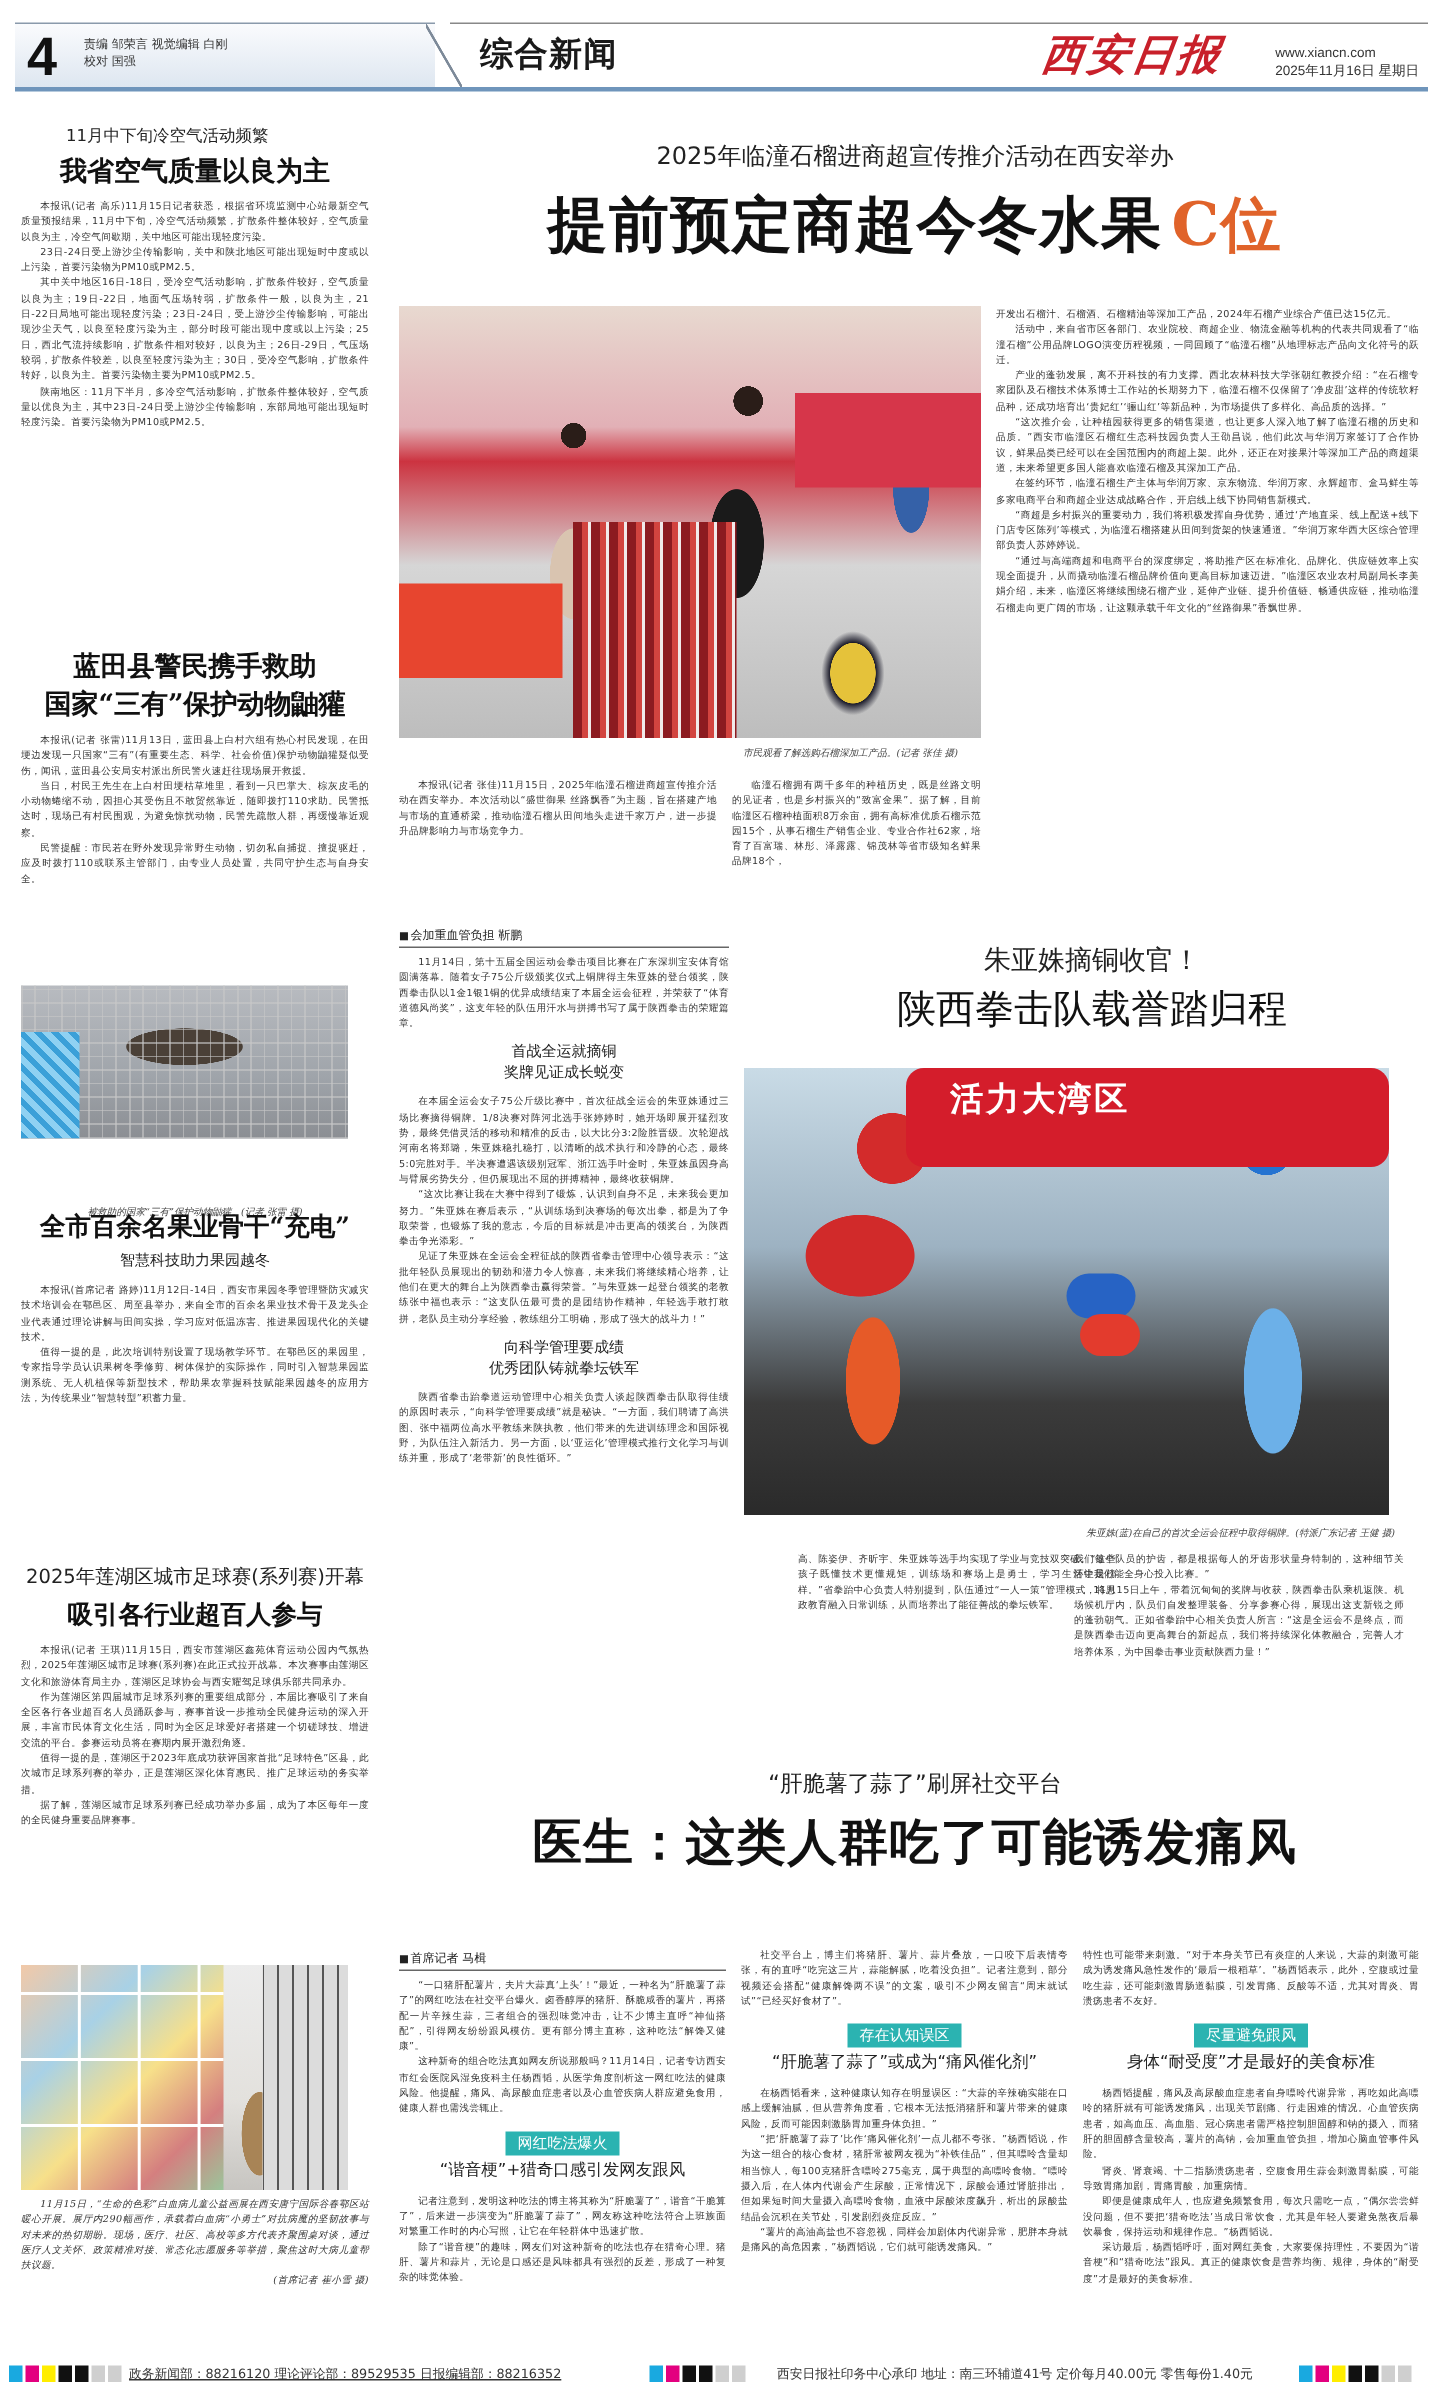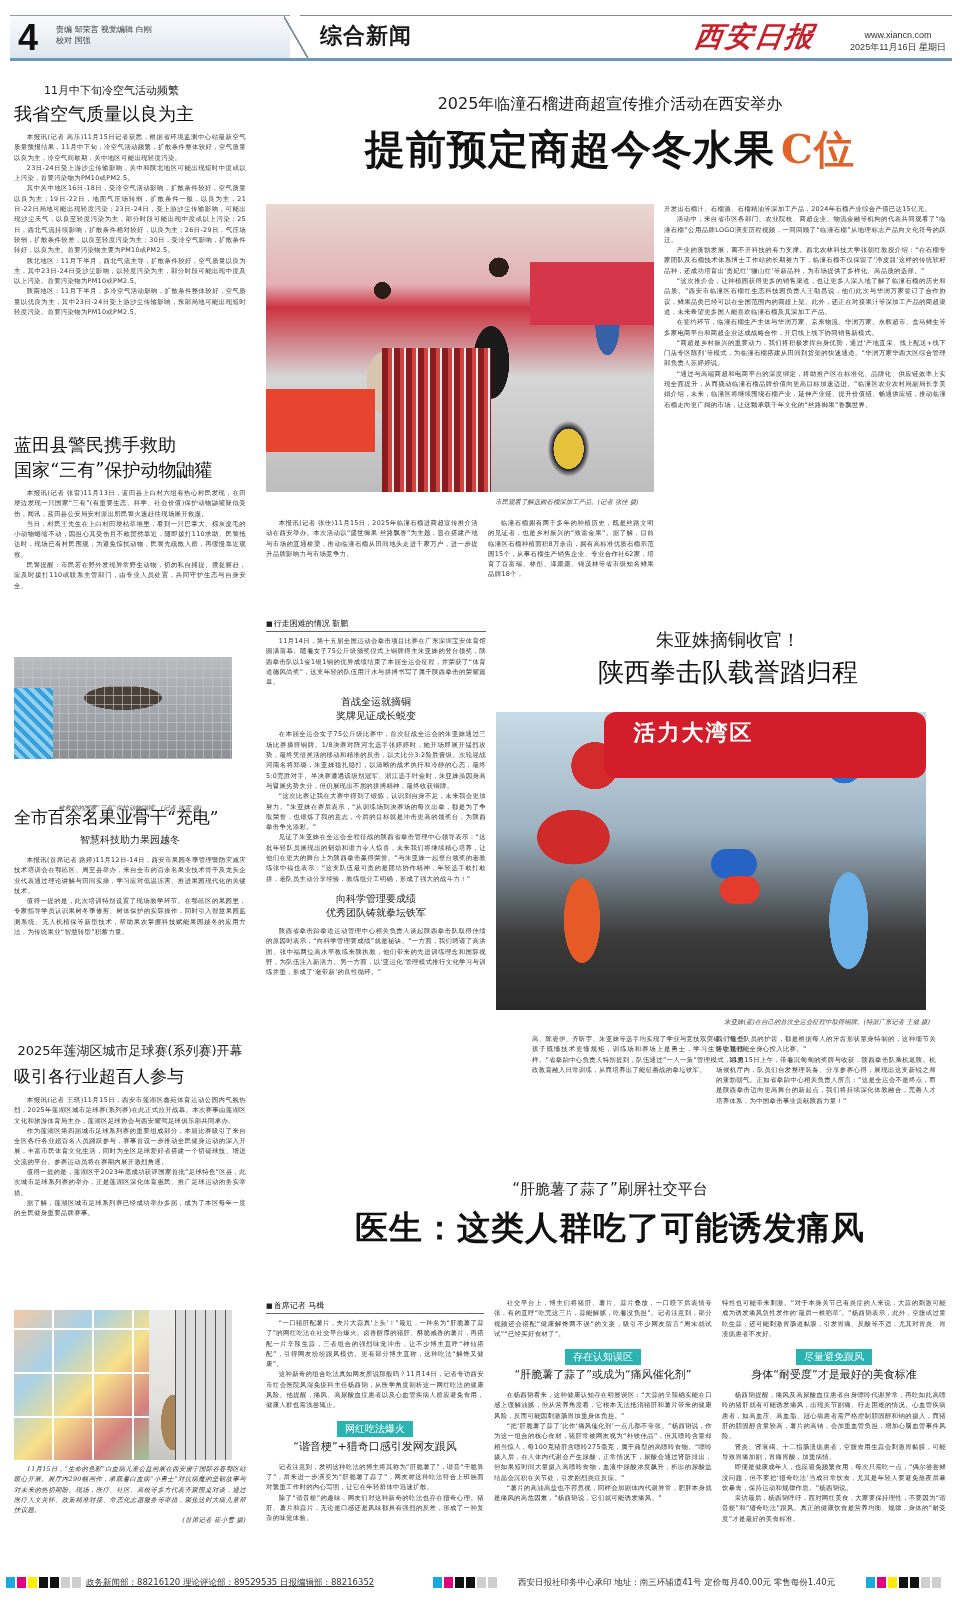--- a/index.html
+++ b/index.html
@@ -16,27 +16,27 @@
   .page-num { position: absolute; left: 8px; top: 2px; font-family: "Liberation Sans", sans-serif;
               font-weight: bold; font-size: 36px; color: #111; line-height: 40px; }
   .editors { position: absolute; left: 46px; top: 8px; font-family: "DejaVu Sans", sans-serif;
              font-size: 8px; line-height: 11px; color: #333; }
   .mh-rule-top { position: absolute; left: 290px; top: 0; right: 0; height: 1px; background: #888; }
   .mh-rule-bottom { position: absolute; left: 0; right: 0; top: 43px; height: 3px; background: #6f95bb; }
   .section-title { position: absolute; left: 310px; top: 6px; font-family: "DejaVu Sans", sans-serif;
                    font-weight: bold; font-size: 22px; letter-spacing: 1px; color: #1a1a1a; }
   .logo { position: absolute; left: 685px; top: 3px; font-family: "DejaVu Serif", serif; font-style: italic;
           font-weight: bold; font-size: 28px; color: #c8202a; letter-spacing: 2px; transform: skewX(-8deg); }
-  .site { position: absolute; right: 6px; top: 14px; text-align: center; font-family: "Liberation Sans", sans-serif;
+  .site { position: absolute; right: 6px; top: 14px; text-align: left; font-family: "Liberation Sans", sans-serif;
           font-size: 9px; line-height: 12px; color: #333; }
 
   
   .col { position: absolute; }
   .kicker { font-family: "DejaVu Sans", sans-serif; text-align: center; color: #222; }
-  .hed { font-family: "DejaVu Serif", serif; font-weight: normal; color: #111; }
+  .hed { font-family: "DejaVu Serif", serif; font-weight: bold; text-align: center; color: #111; }
   .hed-sans { font-family: "DejaVu Sans", sans-serif; font-weight: bold; text-align: center; color: #111; }
   .body { font-family: "DejaVu Sans", sans-serif; font-size: 6.4px; line-height: 10.3px; color: #333;
           text-align: justify; letter-spacing: 0.3px; }
   .body p { text-indent: 2em; }
   .caption { font-family: "DejaVu Serif", serif; font-style: italic; font-size: 6.4px; color: #444;
              text-align: center; line-height: 10px; }
   .byline { font-family: "DejaVu Sans", sans-serif; font-size: 8px; color: #222; border-bottom: 1px solid #666;
             padding-bottom: 2px; margin-bottom: 4px; }
   .byline::before { content: "■"; font-size: 7px; margin-right: 1px; }
   .subhed { font-family: "DejaVu Sans", sans-serif; font-size: 10px; text-align: center; line-height: 14px; color: #222; margin: 8px 0 6px; }
@@ -121,21 +121,20 @@
   <div class="mh-rule-bottom"></div>
 </header>
 
 <article class="col" style="left:14px; top:83px; width:232px;">
   <div class="kicker" style="font-size:11px; text-align:left; padding-left:30px;">11月中下旬冷空气活动频繁</div>
   <h2 class="hed" style="font-size:18px; margin:4px 0 6px;">我省空气质量以良为主</h2>
   <div class="body">
     <p>本报讯(记者 高乐)11月15日记者获悉，根据省环境监测中心站最新空气质量预报结果，11月中下旬，冷空气活动频繁，扩散条件整体较好，空气质量以良为主，冷空气间歇期，关中地区可能出现轻度污染。</p>
     <p>23日-24日受上游沙尘传输影响，关中和陕北地区可能出现短时中度或以上污染，首要污染物为PM10或PM2.5。</p>
     <p>其中关中地区16日-18日，受冷空气活动影响，扩散条件较好，空气质量以良为主；19日-22日，地面气压场转弱，扩散条件一般，以良为主，21日-22日局地可能出现轻度污染；23日-24日，受上游沙尘传输影响，可能出现沙尘天气，以良至轻度污染为主，部分时段可能出现中度或以上污染；25日，西北气流持续影响，扩散条件相对较好，以良为主；26日-29日，气压场较弱，扩散条件较差，以良至轻度污染为主；30日，受冷空气影响，扩散条件转好，以良为主。首要污染物主要为PM10或PM2.5。</p>
-    <p>陕北地区：11月下半月，西北气流主导，扩散条件较好，空气质量以良为主，其中23日-24日受沙尘影响，以轻度污染为主，部分时段可能出现中度及以上污染。首要污染物为PM10或PM2.5。</p>
     <p>陕南地区：11月下半月，多冷空气活动影响，扩散条件整体较好，空气质量以优良为主，其中23日-24日受上游沙尘传输影响，东部局地可能出现短时轻度污染。首要污染物为PM10或PM2.5。</p>
   </div>
 </article>
 
 <article class="col" style="left:14px; top:432px; width:232px;">
   <h2 class="hed" style="font-size:18px; line-height:25px; margin-bottom:6px;">
     <div>蓝田县警民携手救助</div>
     <div>国家“三有”保护动物鼬獾</div>
   </h2>
   <div class="body">
@@ -203,21 +202,21 @@
     <p>产业的蓬勃发展，离不开科技的有力支撑。西北农林科技大学张朝红教授介绍：“在石榴专家团队及石榴技术体系博士工作站的长期努力下，临潼石榴不仅保留了‘净皮甜’这样的传统软籽品种，还成功培育出‘贵妃红’‘骊山红’等新品种，为市场提供了多样化、高品质的选择。”</p>
     <p>“这次推介会，让种植园获得更多的销售渠道，也让更多人深入地了解了临潼石榴的历史和品质。”西安市临潼区石榴红生态科技园负责人王劭昌说，他们此次与华润万家签订了合作协议，鲜果品类已经可以在全国范围内的商超上架。此外，还正在对接果汁等深加工产品的商超渠道，未来希望更多国人能喜欢临潼石榴及其深加工产品。</p>
     <p>在签约环节，临潼石榴生产主体与华润万家、京东物流、华润万家、永辉超市、盒马鲜生等多家电商平台和商超企业达成战略合作，开启线上线下协同销售新模式。</p>
     <p>“商超是乡村振兴的重要动力，我们将积极发挥自身优势，通过‘产地直采、线上配送+线下门店专区陈列’等模式，为临潼石榴搭建从田间到货架的快速通道。”华润万家华西大区综合管理部负责人苏婷婷说。</p>
     <p>“通过与高端商超和电商平台的深度绑定，将助推产区在标准化、品牌化、供应链效率上实现全面提升，从而撬动临潼石榴品牌价值向更高目标加速迈进。”临潼区农业农村局副局长李美娟介绍，未来，临潼区将继续围绕石榴产业，延伸产业链、提升价值链、畅通供应链，推动临潼石榴走向更广阔的市场，让这颗承载千年文化的“丝路御果”香飘世界。</p>
   </div>
 </article>
 
 <article>
   <div class="col" style="left:266px; top:618px; width:220px;">
-    <div class="byline">行走困难的情况 靳鹏</div>
+    <div class="byline">会加重血管负担 靳鹏</div>
     <div class="body">
       <p>11月14日，第十五届全国运动会拳击项目比赛在广东深圳宝安体育馆圆满落幕。随着女子75公斤级颁奖仪式上铜牌得主朱亚姝的登台领奖，陕西拳击队以1金1银1铜的优异成绩结束了本届全运会征程，并荣获了“体育道德风尚奖”，这支年轻的队伍用汗水与拼搏书写了属于陕西拳击的荣耀篇章。</p>
     </div>
     <div class="subhed">
       <div>首战全运就摘铜</div>
       <div>奖牌见证成长蜕变</div>
     </div>
     <div class="body">
       <p>在本届全运会女子75公斤级比赛中，首次征战全运会的朱亚姝通过三场比赛摘得铜牌。1/8决赛对阵河北选手张婷婷时，她开场即展开猛烈攻势，最终凭借灵活的移动和精准的反击，以大比分3:2险胜晋级。次轮迎战河南名将郑璐，朱亚姝稳扎稳打，以清晰的战术执行和冷静的心态，最终5:0完胜对手。半决赛遭遇该级别冠军、浙江选手叶金时，朱亚姝虽因身高与臂展劣势失分，但仍展现出不屈的拼搏精神，最终收获铜牌。</p>
       <p>“这次比赛让我在大赛中得到了锻炼，认识到自身不足，未来我会更加努力。”朱亚姝在赛后表示，“从训练场到决赛场的每次出拳，都是为了争取荣誉，也锻炼了我的意志，今后的目标就是冲击更高的领奖台，为陕西拳击争光添彩。”</p>

